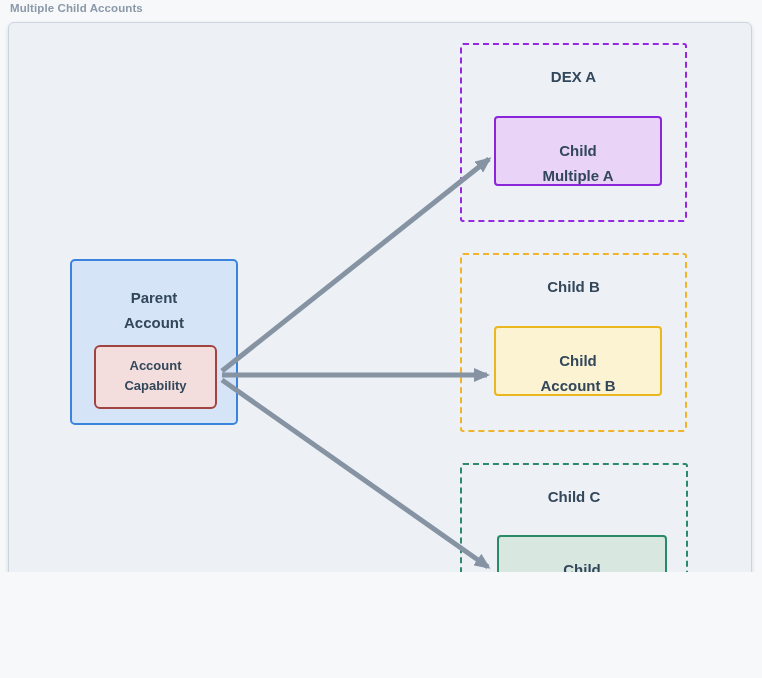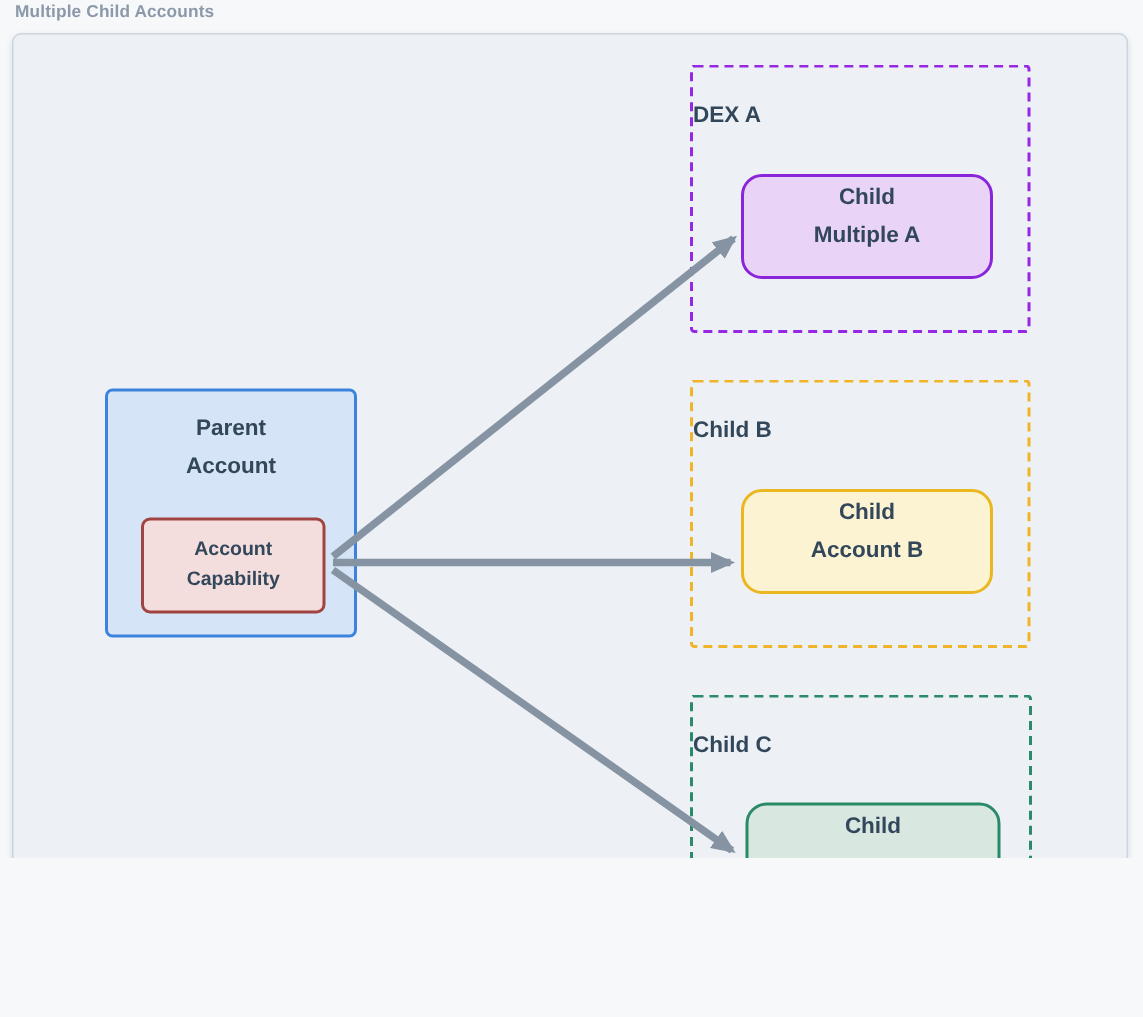--- a/index.html
+++ b/index.html
@@ -28,48 +28,48 @@
   }
 
   .node { position: absolute; text-align: center; color: #33475b; }
 
   .parent-node {
     left: 70px; top: 259px; width: 168px; height: 166px;
     background: #d5e5f7;
     border: 2px solid #3c83de;
     border-radius: 5px;
   }
-  .parent-label { margin-top: 12px; font-size: 15px; line-height: 25px; font-weight: 700; }
+  .parent-label { margin-top: 24px; font-size: 15px; line-height: 25px; font-weight: 700; }
 
   .capability-node {
     position: absolute; left: 22px; top: 84px;
     width: 123px; height: 64px;
     background: #f3dedd;
     border: 2px solid #a04341;
     border-radius: 6px;
     text-align: center;
   }
   .capability-label { margin-top: 9px; font-size: 13px; line-height: 20px; font-weight: 700; color: #33475b; }
 
   .group { position: absolute; border-radius: 3px; }
   .group-a { left: 460px; top: 43px;  width: 227px; height: 179px; border: 2px dashed #9627e3; }
   .group-b { left: 460px; top: 253px; width: 227px; height: 179px; border: 2px dashed #f0b429; }
   .group-c { left: 460px; top: 463px; width: 228px; height: 178px; border: 2px dashed #2b8a69; }
   .group-label {
     position: absolute; left: 0; right: 0; top: 23px;
-    text-align: left; font-size: 15px; font-weight: 700; color: #33475b;
+    text-align: center; font-size: 15px; font-weight: 700; color: #33475b;
   }
 
   .child-node {
     position: absolute; left: 32px; top: 71px;
     width: 168px; height: 70px;
-    border-radius: 14px;
+    border-radius: 4px;
     text-align: center;
     font-size: 15px; font-weight: 700; line-height: 25px;
-    padding-top: 1px;
+    padding-top: 20px;
     color: #33475b;
   }
   .child-a { background: #e9d4f8; border: 2px solid #8b25da; }
   .child-b { background: #fcf3d3; border: 2px solid #eab71f; }
   .child-c { left: 35px; top: 70px; width: 170px; background: #d8e7e0; border: 2px solid #2a8a68; }
 
   svg.arrows {
     position: absolute; left: 0; top: 0;
     width: 762px; height: 678px;
     pointer-events: none;

